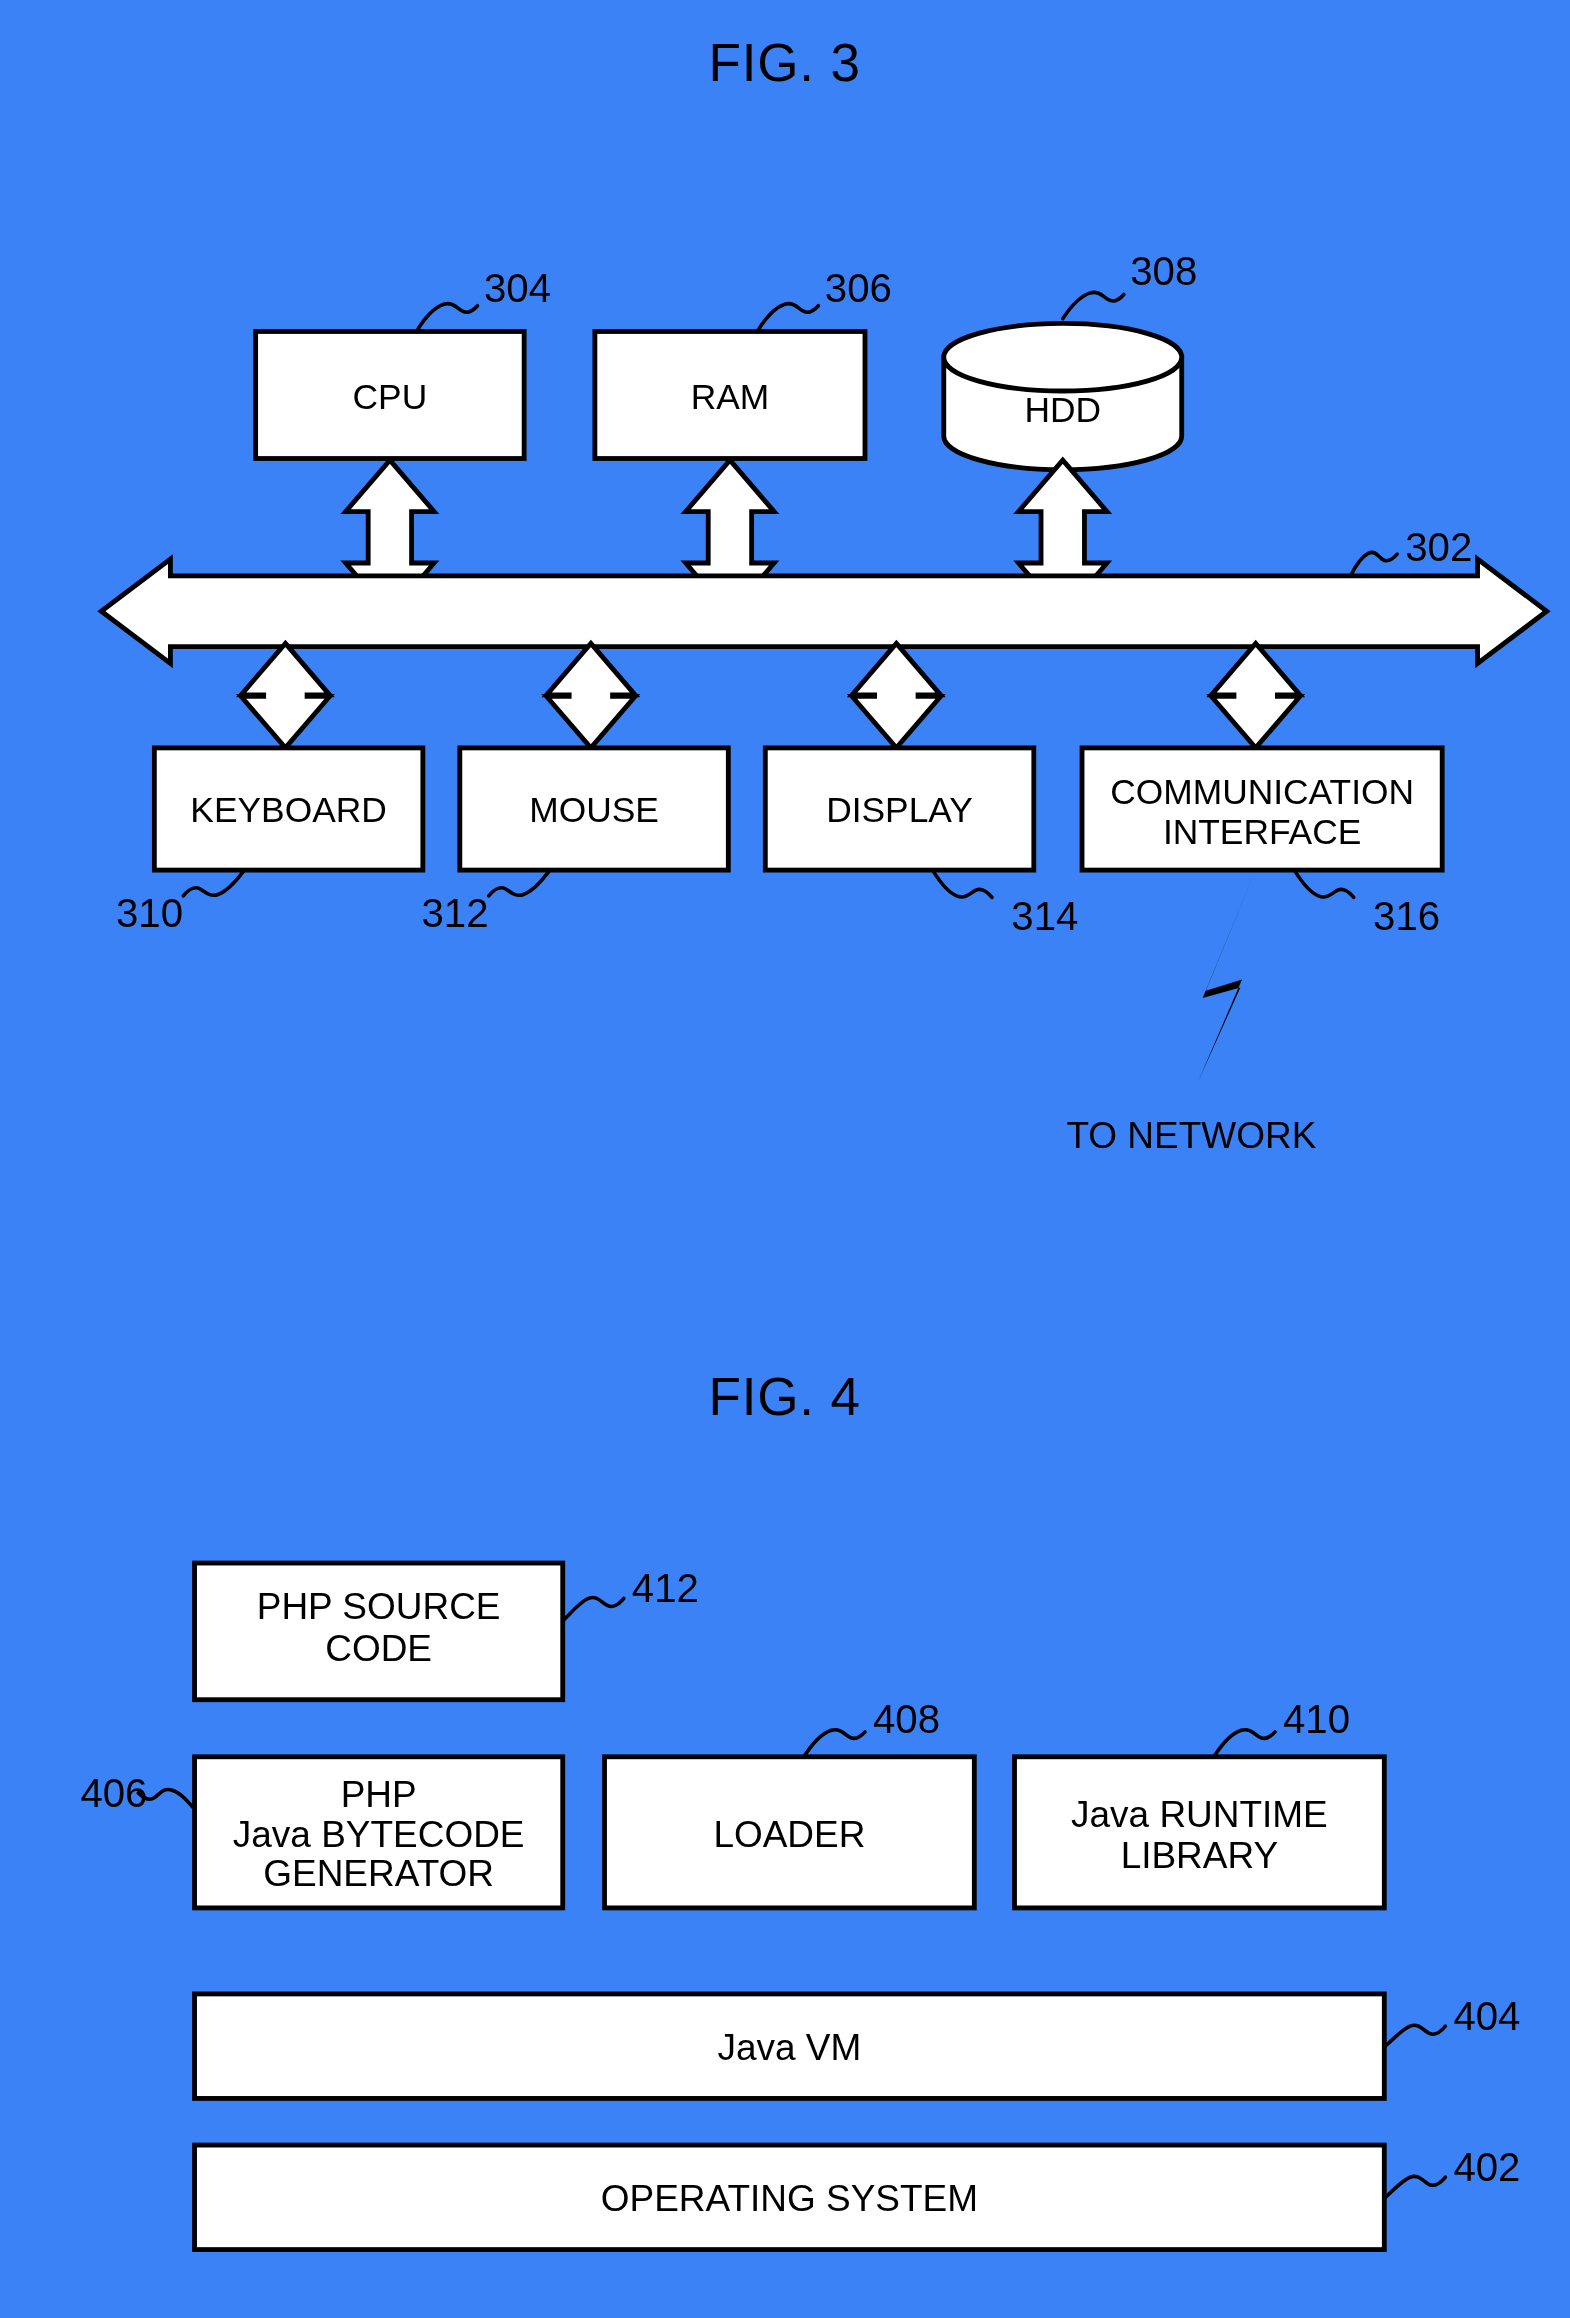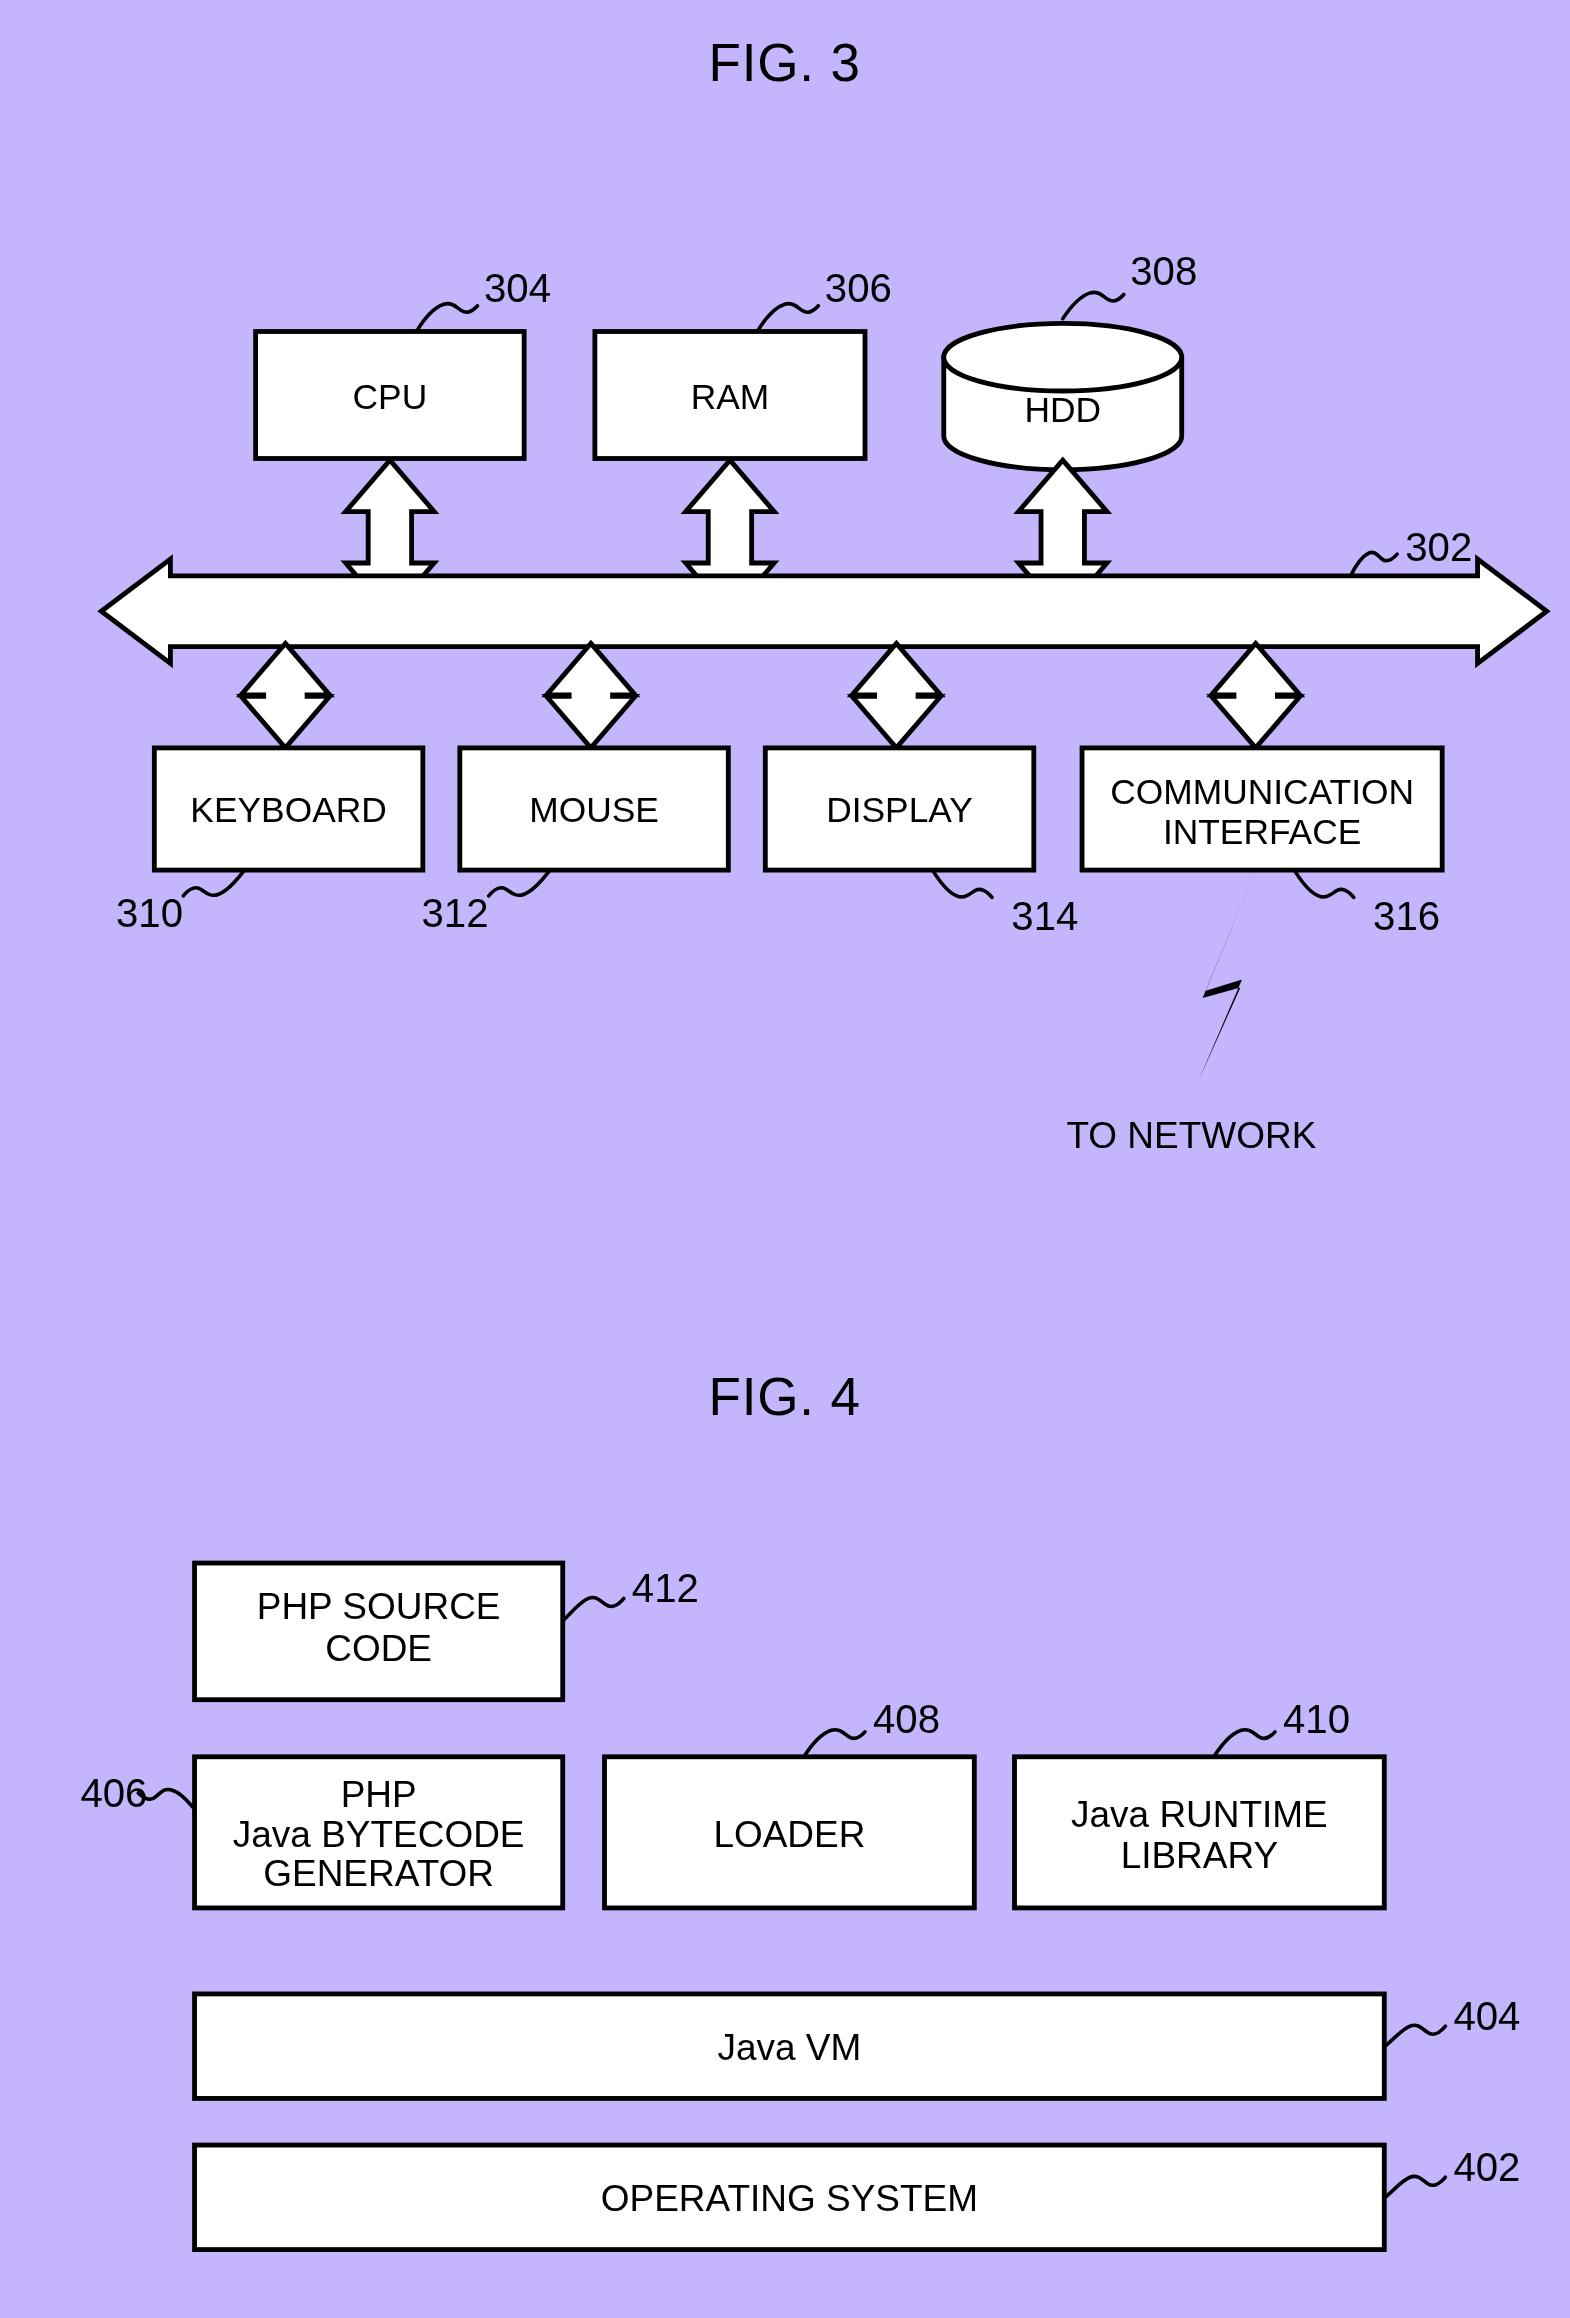--- a/index.html
+++ b/index.html
@@ -9,21 +9,21 @@
     background: #ffffff;
   }
   body {
     font-family: "Liberation Sans", sans-serif;
     color: #000000;
   }
   #page {
     position: relative;
     width: 1570px;
     height: 2319px;
-    background: #c4b5fd;
+    background: #3b82f6;
     overflow: hidden;
   }
   #page svg {
     position: absolute;
     top: 0;
     left: 0;
     width: 1570px;
     height: 2319px;
   }
   .fig-title {

